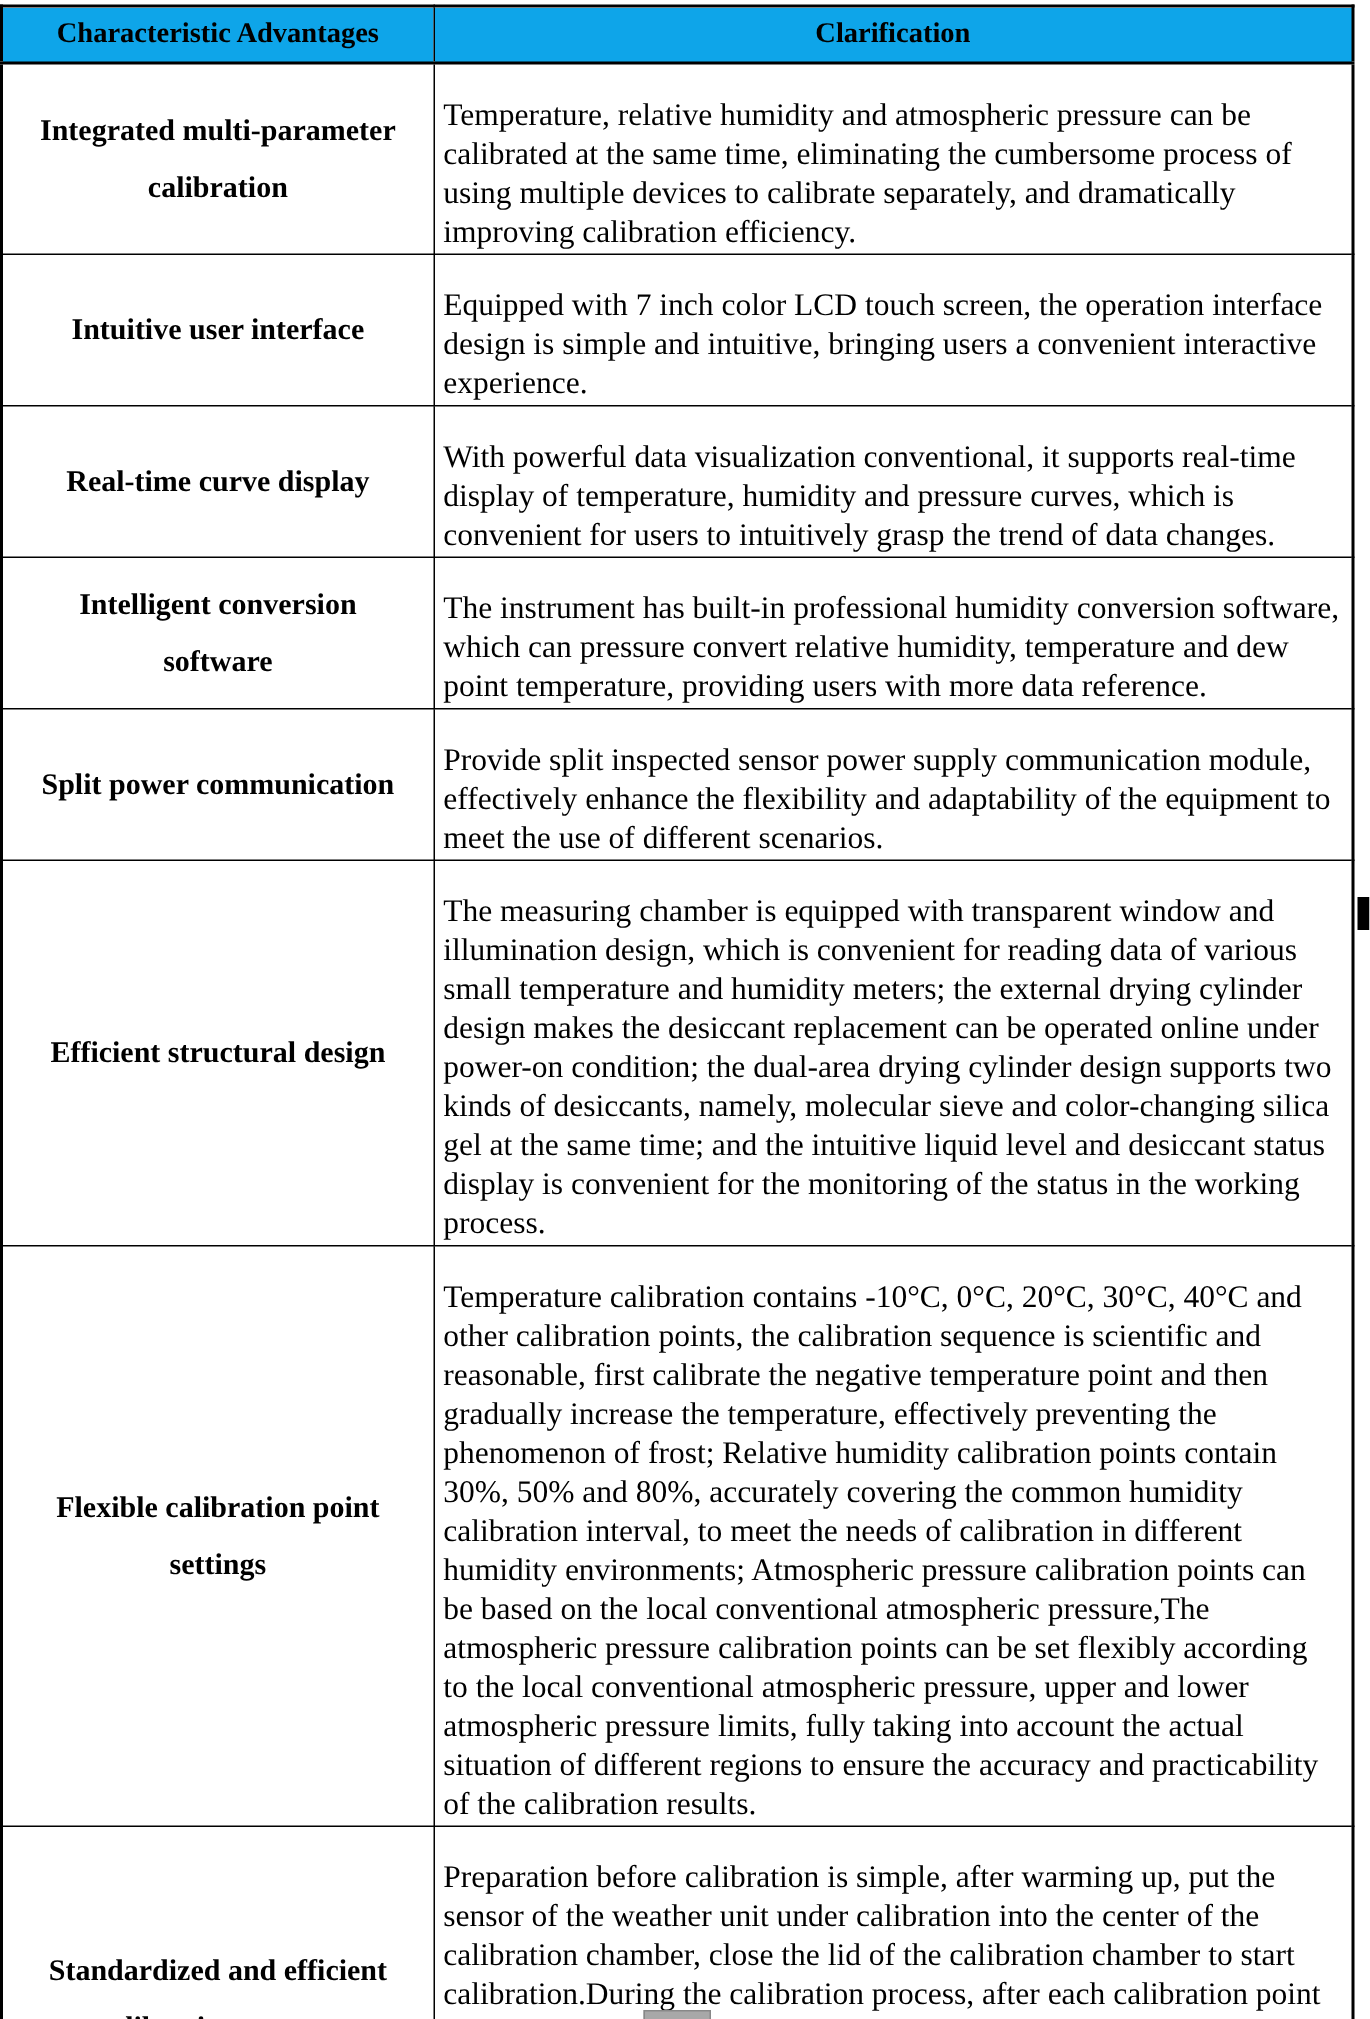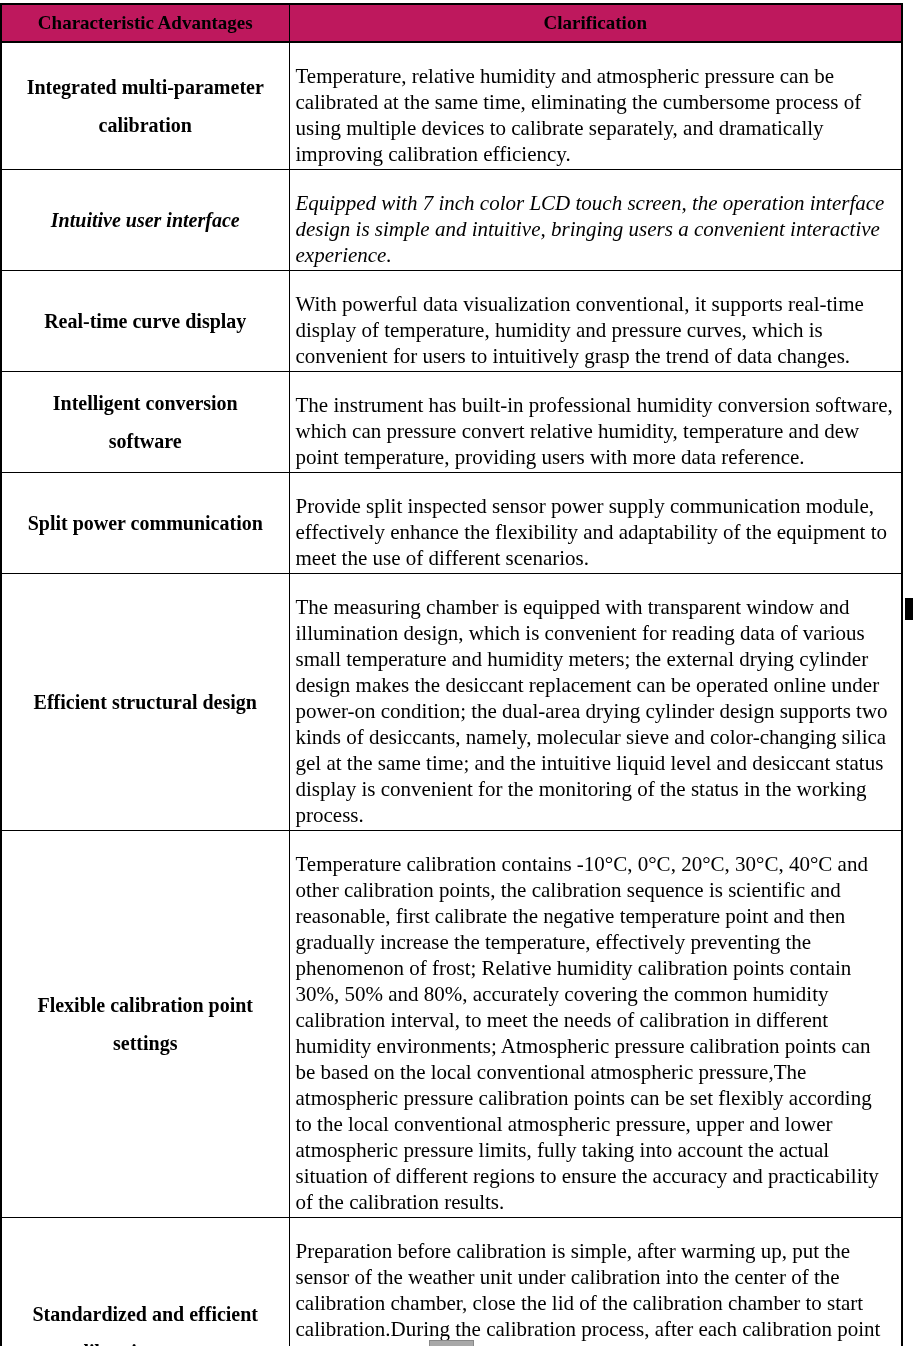--- a/index.html
+++ b/index.html
@@ -22,21 +22,21 @@
     border-collapse: collapse;
     table-layout: fixed;
     border: 2px solid #000;
   }
   .doc-table th, .doc-table td {
     border: 1px solid #000;
     overflow: hidden;
   }
   .doc-table col.c1 { width: 288px; }
   .doc-table th {
-    background: #be185d;
+    background: #0ea5e9;
     font-size: 19px;
     font-weight: bold;
     vertical-align: middle;
     color: #000;
     border-bottom: 2px solid #000;
   }
   td.adv-cell {
     font-size: 20px;
     font-weight: bold;
     text-align: center;
@@ -84,21 +84,21 @@
     <tr style="height:38px;">
       <th>Characteristic Advantages</th>
       <th>Clarification</th>
     </tr>
   </thead>
   <tbody>
     <tr style="height:104px;">
       <td class="adv-cell">Integrated multi-parameter calibration</td>
       <td class="clar-cell">Temperature, relative humidity and atmospheric pressure can be calibrated at the same time, eliminating the cumbersome process of using multiple devices to calibrate separately, and dramatically improving calibration efficiency.</td>
     </tr>
-    <tr style="height:88px;font-style:italic;">
+    <tr style="height:88px;">
       <td class="adv-cell">Intuitive user interface</td>
       <td class="clar-cell">Equipped with 7 inch color LCD touch screen, the operation interface design is simple and intuitive, bringing users a convenient interactive experience.</td>
     </tr>
     <tr style="height:84px;">
       <td class="adv-cell">Real-time curve display</td>
       <td class="clar-cell">With powerful data visualization conventional, it supports real-time display of temperature, humidity and pressure curves, which is convenient for users to intuitively grasp the trend of data changes.</td>
     </tr>
     <tr style="height:83px;">
       <td class="adv-cell">Intelligent conversion software</td>
       <td class="clar-cell">The instrument has built-in professional humidity conversion software, which can pressure convert relative humidity, temperature and dew point temperature, providing users with more data reference.</td>

